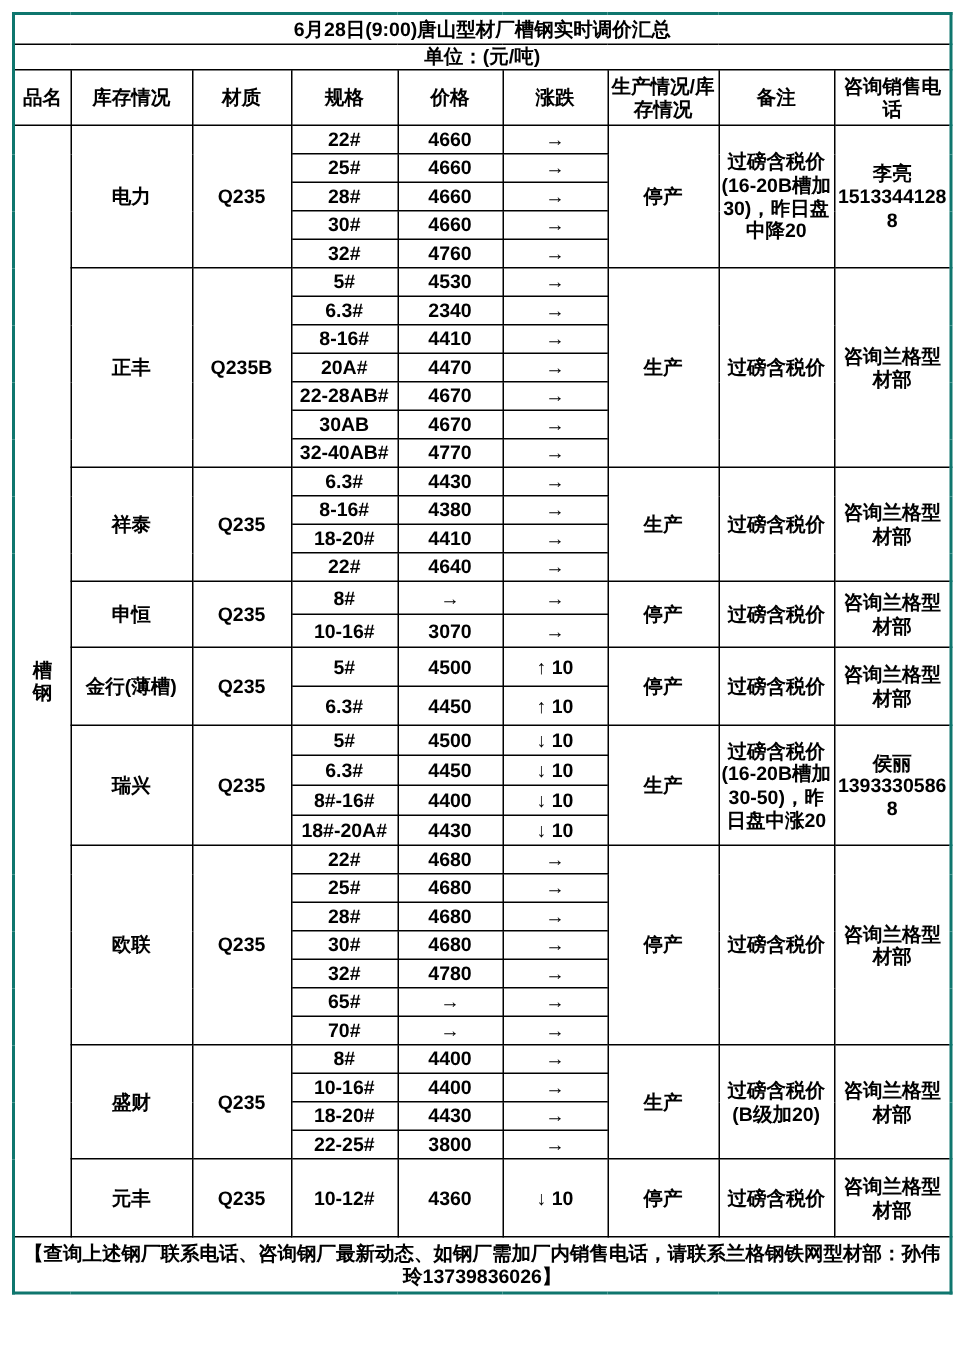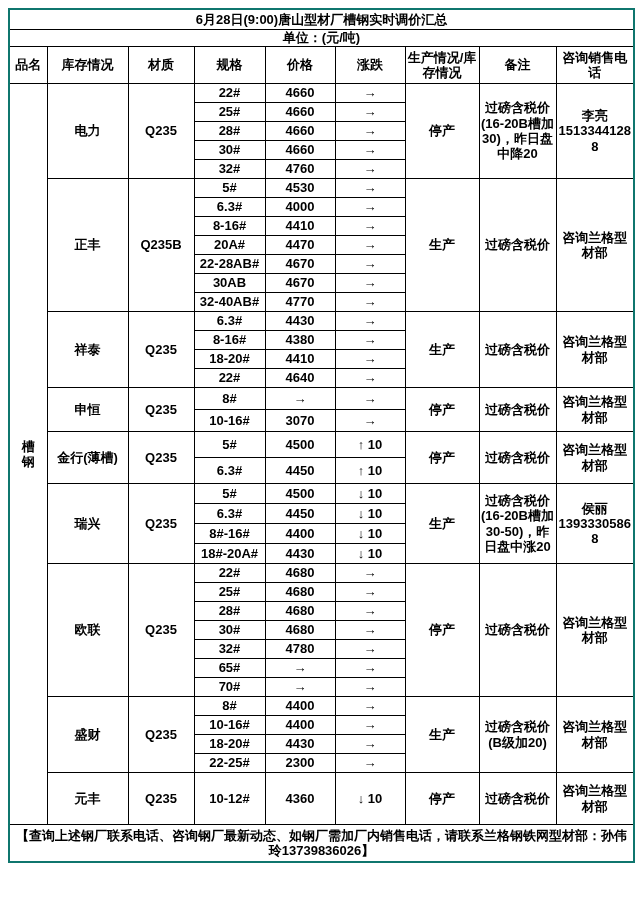--- a/index.html
+++ b/index.html
@@ -142,21 +142,21 @@
           <td rowspan="7">Q235B</td>
           <td>5#</td>
           <td>4530</td>
           <td>→</td>
           <td rowspan="7">生产</td>
           <td rowspan="7" class="remark-cell-text">过磅含税价</td>
           <td rowspan="7" class="contact-cell-text">咨询兰格型材部</td>
         </tr>
         <tr style="height: 19px;">
           <td>6.3#</td>
-          <td>4000</td>
+          <td>2340</td>
           <td>→</td>
         </tr>
         <tr style="height: 19px;">
           <td>8-16#</td>
           <td>4410</td>
           <td>→</td>
         </tr>
         <tr style="height: 19px;">
           <td>20A#</td>
           <td>4470</td>
@@ -313,21 +313,21 @@
           <td>4400</td>
           <td>→</td>
         </tr>
         <tr style="height: 19px;">
           <td>18-20#</td>
           <td>4430</td>
           <td>→</td>
         </tr>
         <tr style="height: 19px;">
           <td>22-25#</td>
-          <td>2300</td>
+          <td>3800</td>
           <td>→</td>
         </tr>
         <tr style="height: 52px;">
           <td class="mill-cell">元丰</td>
           <td>Q235</td>
           <td>10-12#</td>
           <td>4360</td>
           <td>↓ 10</td>
           <td>停产</td>
           <td class="remark-cell-text">过磅含税价</td>

